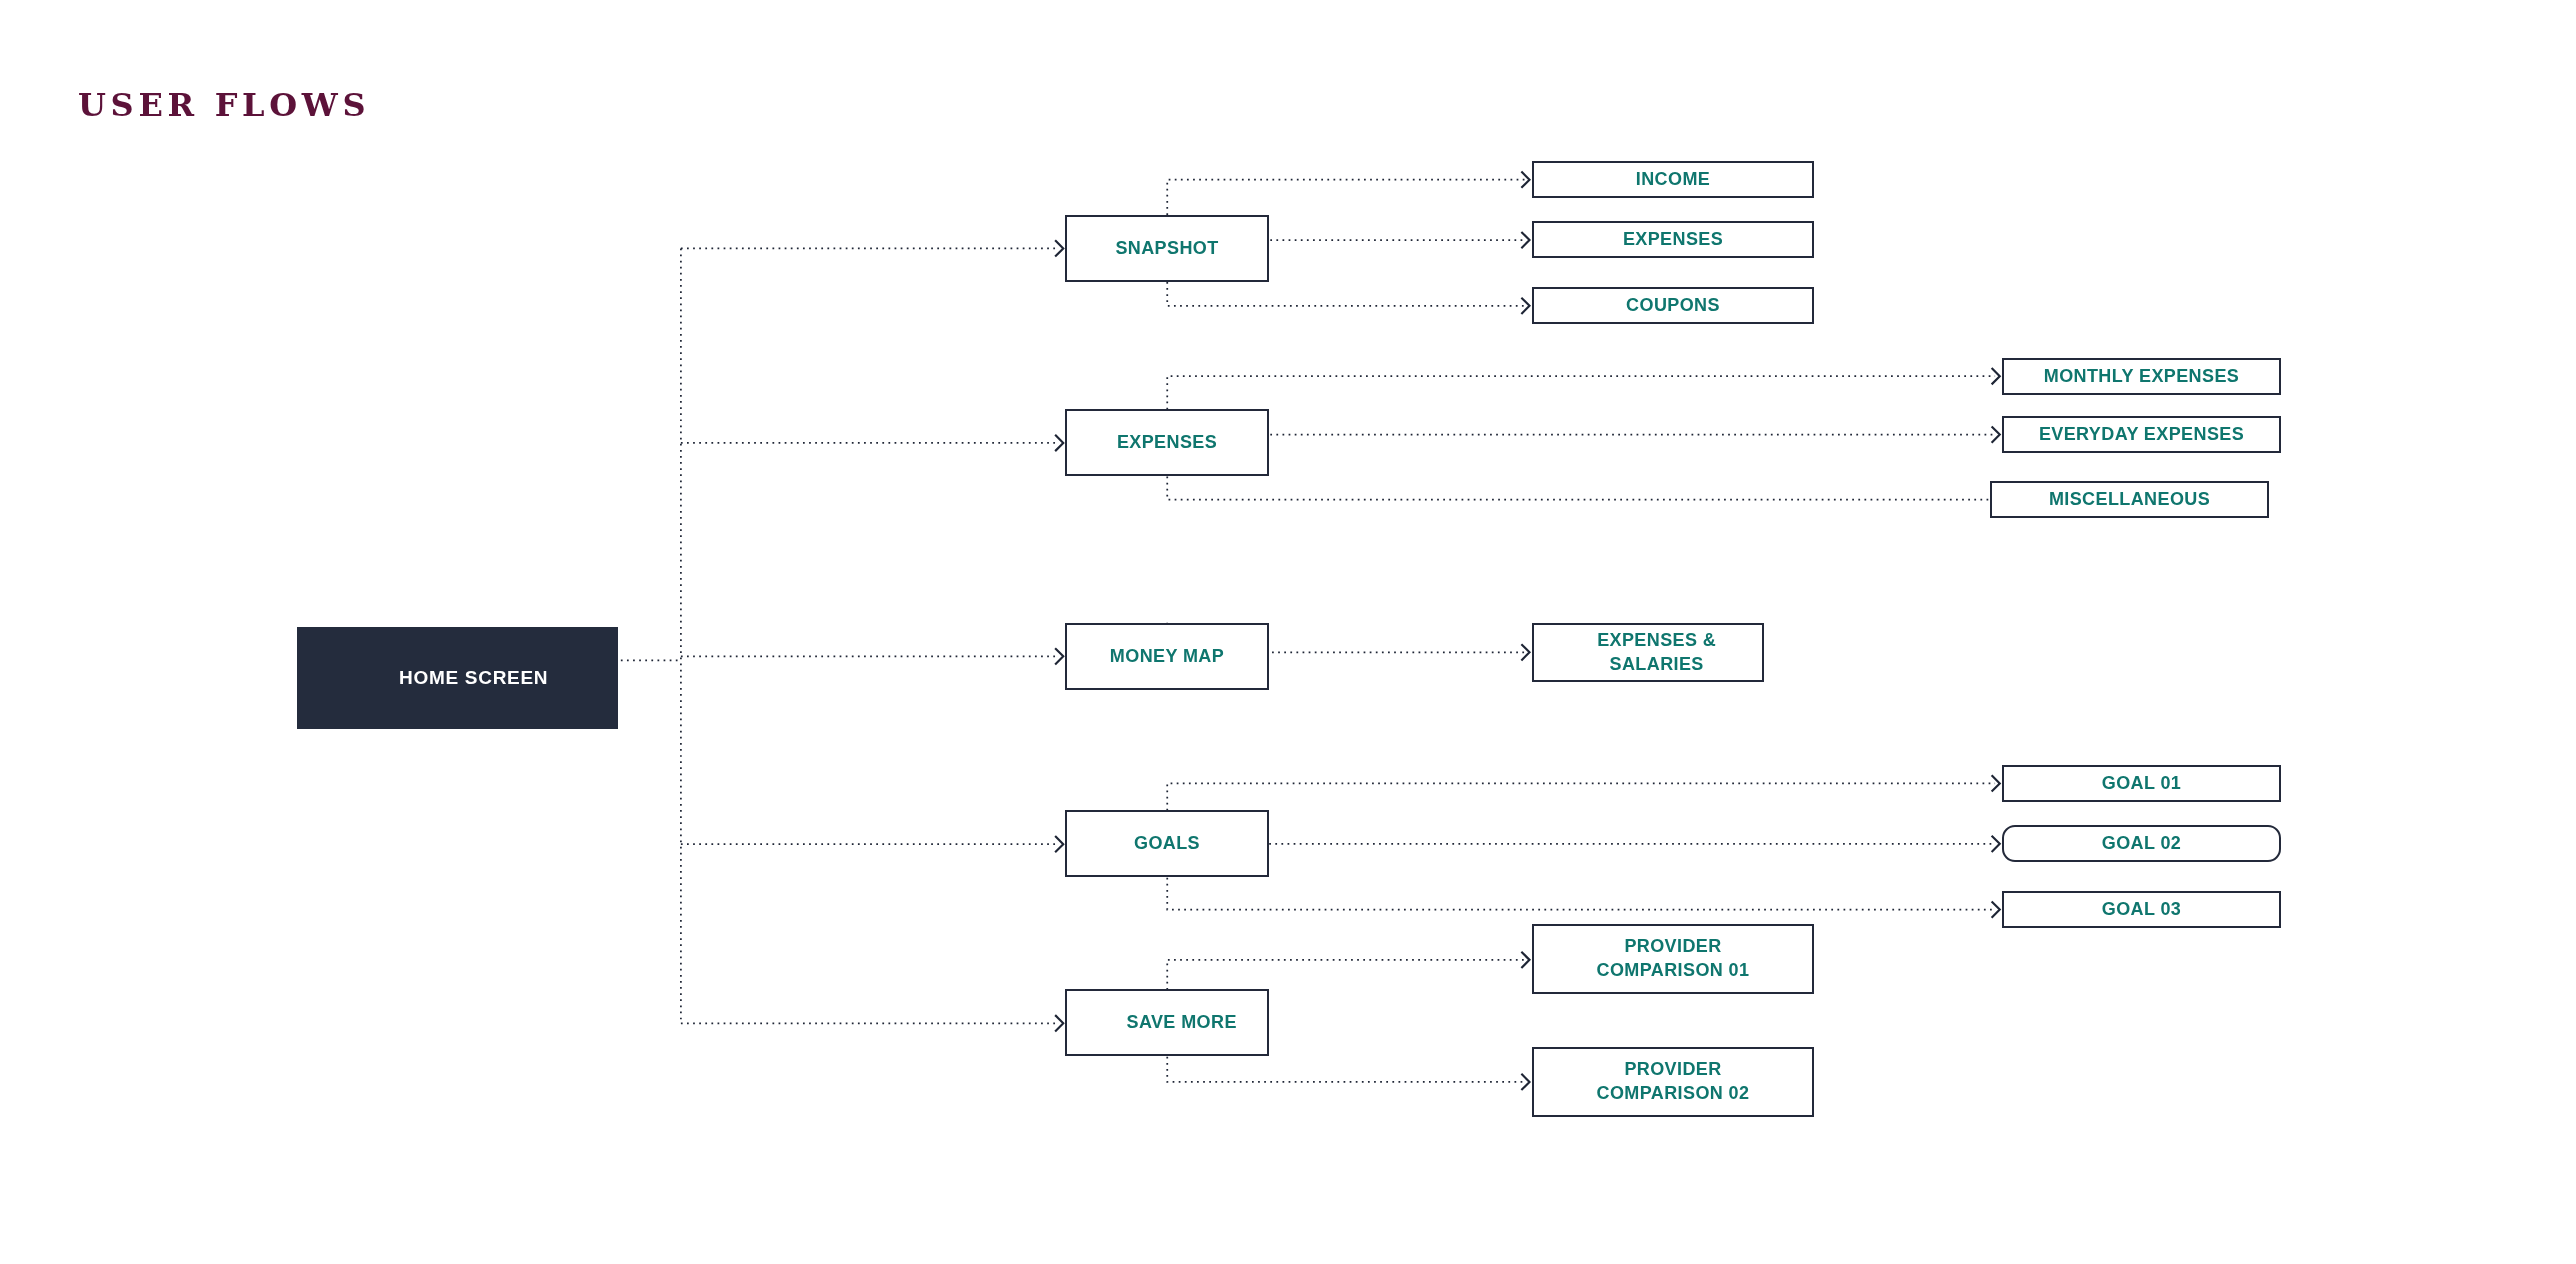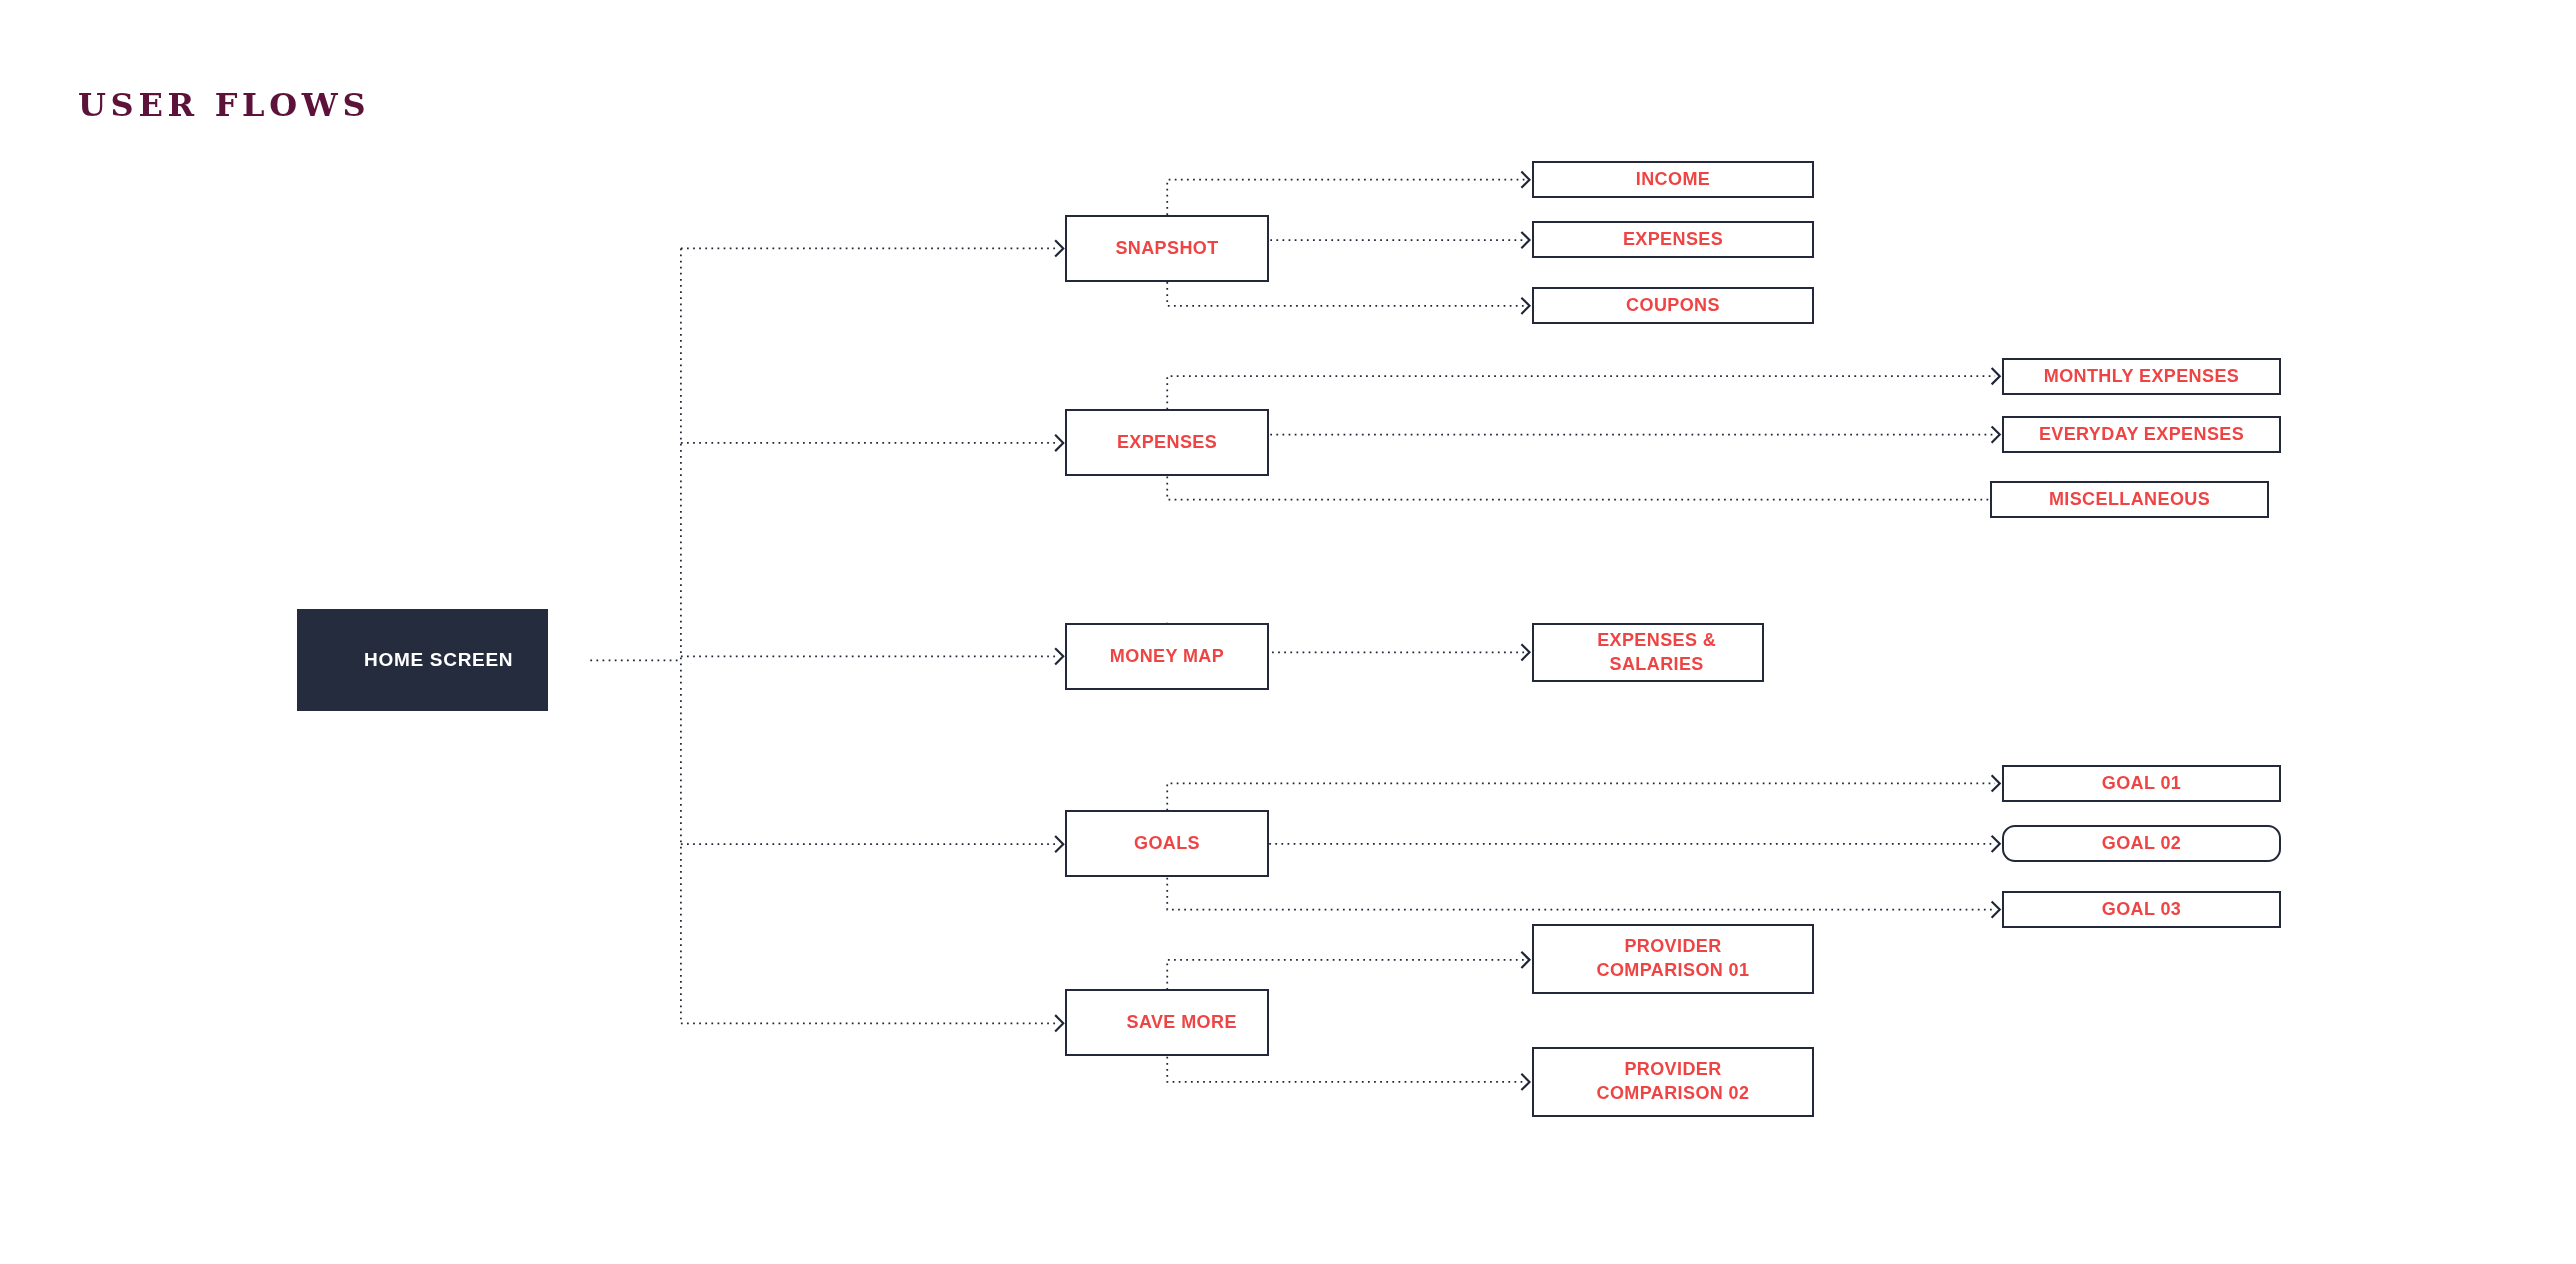--- a/index.html
+++ b/index.html
@@ -48,21 +48,21 @@
   
   .node {
     position: absolute;
     box-sizing: border-box;
     display: flex;
     align-items: center;
     justify-content: center;
     text-align: center;
     background: #ffffff;
     border: 2px solid #23293a;
-    color: #ef4444;
+    color: #0f766e;
     font-family: "Liberation Sans", sans-serif;
     font-weight: 700;
     font-size: 18px;
     letter-spacing: 0.4px;
     line-height: 1.32;
     padding: 1.3px 6.7px;
   }
   .node.root {
     background: #242c3d;
     border: none;
@@ -115,21 +115,21 @@
       <path d="M 2970 1246.5 L 2981 1257.5 L 2970 1268.5" fill="none" stroke="#1e2535" stroke-width="3.2" stroke-linecap="square" stroke-linejoin="miter"></path>
       <path d="M 1740 1308 L 1740 1355.5 L 2974 1355.5" fill="none" stroke="#1e2535" stroke-width="2.6" stroke-linecap="butt" stroke-dasharray="2.6 6.5"></path>
       <path d="M 2970 1344.5 L 2981 1355.5 L 2970 1366.5" fill="none" stroke="#1e2535" stroke-width="3.2" stroke-linecap="square" stroke-linejoin="miter"></path>
       <path d="M 1740 1475 L 1740 1430.5 L 2273 1430.5" fill="none" stroke="#1e2535" stroke-width="2.6" stroke-linecap="butt" stroke-dasharray="2.6 6.5"></path>
       <path d="M 2269 1419.5 L 2280 1430.5 L 2269 1441.5" fill="none" stroke="#1e2535" stroke-width="3.2" stroke-linecap="square" stroke-linejoin="miter"></path>
       <path d="M 1740 1575 L 1740 1612.5 L 2273 1612.5" fill="none" stroke="#1e2535" stroke-width="2.6" stroke-linecap="butt" stroke-dasharray="2.6 6.5"></path>
       <path d="M 2269 1601.5 L 2280 1612.5 L 2269 1623.5" fill="none" stroke="#1e2535" stroke-width="3.2" stroke-linecap="square" stroke-linejoin="miter"></path>
     </svg>
 
   <div id="nodes">
-      <div class="node root" style="left: 297px; top: 609px; width: 251px; height: 102px; padding-left: 39px;">
+      <div class="node root" style="left: 297px; top: 627px; width: 321px; height: 102px; padding-left: 39px;">
         <span class="label">HOME SCREEN</span>
       </div>
       <div class="node" style="left: 1065px; top: 215px; width: 204px; height: 67px;">
         <span class="label">SNAPSHOT</span>
       </div>
       <div class="node" style="left: 1065px; top: 409px; width: 204px; height: 67px;">
         <span class="label">EXPENSES</span>
       </div>
       <div class="node" style="left: 1065px; top: 623px; width: 204px; height: 67px;">
         <span class="label">MONEY MAP</span>

